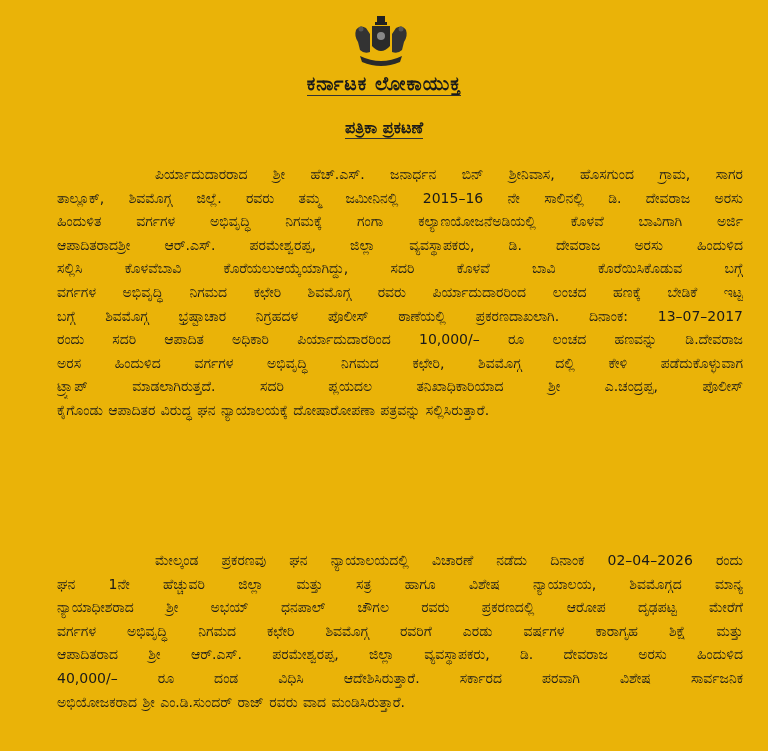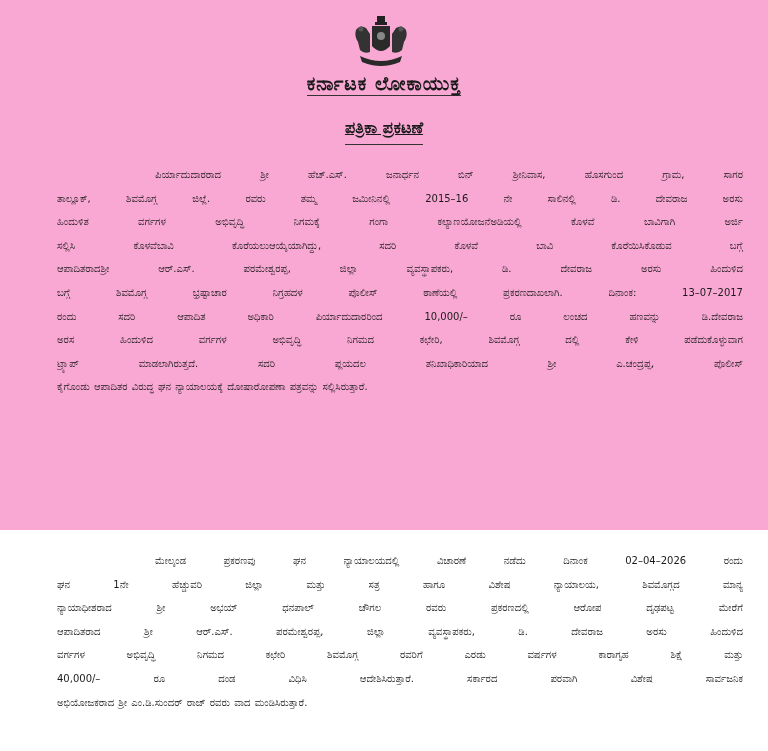--- a/index.html
+++ b/index.html
@@ -12,22 +12,22 @@
     height: 751px;
     overflow: hidden;
     position: relative;
     font-family: "DejaVu Sans", sans-serif;
     color: #1a1a1a;
   }
   .page {
     position: absolute;
     left: 0; top: 0;
     width: 768px;
-    height: 530px;
-    background: #f9a8d4;
+    height: 751px;
+    background: #eab308;
   }
   .emblem {
     position: absolute;
     left: 350px;
     top: 14px;
     width: 62px;
     height: 56px;
   }
   .org-title {
     position: absolute;
@@ -47,28 +47,27 @@
     position: absolute;
     left: 0;
     width: 768px;
     top: 118px;
     text-align: center;
     font-size: 16px;
     font-weight: bold;
   }
   .doc-title span {
     border-bottom: 1.5px solid #333;
-    padding-bottom: 7px;
-    text-decoration: underline;
+    padding-bottom: 1px;
   }
   .para {
     position: absolute;
     left: 57px;
     width: 686px;
-    font-size: 10px;
+    font-size: 14px;
     line-height: 23.6px;
     text-align: justify;
     word-spacing: 1px;
   }
   .para .line {
     display: block;
     white-space: nowrap;
     text-align: justify;
     text-align-last: justify;
     height: 23.6px;
@@ -112,32 +111,33 @@
   </div>
 
   <div class="doc-title">
     <span>ಪತ್ರಿಕಾ ಪ್ರಕಟಣೆ</span>
   </div>
 
   <div class="para p1">
     <span class="line indent">ಪಿರ್ಯಾದುದಾರರಾದ ಶ್ರೀ ಹೆಚ್.ಎಸ್. ಜನಾರ್ಧನ ಬಿನ್ ಶ್ರೀನಿವಾಸ, ಹೊಸಗುಂದ ಗ್ರಾಮ, ಸಾಗರ</span>
     <span class="line">ತಾಲ್ಲೂಕ್, ಶಿವಮೊಗ್ಗ ಜಿಲ್ಲೆ. ರವರು ತಮ್ಮ ಜಮೀನಿನಲ್ಲಿ 2015–16 ನೇ ಸಾಲಿನಲ್ಲಿ ಡಿ. ದೇವರಾಜ ಅರಸು</span>
     <span class="line">ಹಿಂದುಳಿತ ವರ್ಗಗಳ ಅಭಿವೃದ್ಧಿ ನಿಗಮಕ್ಕೆ ಗಂಗಾ ಕಲ್ಯಾಣಯೋಜನೆಅಡಿಯಲ್ಲಿ ಕೊಳವೆ ಬಾವಿಗಾಗಿ ಅರ್ಜಿ</span>
+    <span class="line">ಆಪಾದಿತರಾದಶ್ರೀ ಆರ್.ಎಸ್. ಪರಮೇಶ್ವರಪ್ಪ, ಜಿಲ್ಲಾ ವ್ಯವಸ್ಥಾಪಕರು, ಡಿ. ದೇವರಾಜ ಅರಸು ಹಿಂದುಳಿದ</span>
     <span class="line">ಸಲ್ಲಿಸಿ ಕೊಳವೆಬಾವಿ ಕೊರೆಯಲುಆಯ್ಕೆಯಾಗಿದ್ದು, ಸದರಿ ಕೊಳವೆ ಬಾವಿ ಕೊರೆಯಿಸಿಕೊಡುವ ಬಗ್ಗೆ</span>
-    <span class="line">ಆಪಾದಿತರಾದಶ್ರೀ ಆರ್.ಎಸ್. ಪರಮೇಶ್ವರಪ್ಪ, ಜಿಲ್ಲಾ ವ್ಯವಸ್ಥಾಪಕರು, ಡಿ. ದೇವರಾಜ ಅರಸು ಹಿಂದುಳಿದ</span>
+    <span class="line">ವರ್ಗಗಳ ಅಭಿವೃದ್ಧಿ ನಿಗಮದ ಕಛೇರಿ ಶಿವಮೊಗ್ಗ ರವರು ಪಿರ್ಯಾದುದಾರರಿಂದ ಲಂಚದ ಹಣಕ್ಕೆ ಬೇಡಿಕೆ ಇಟ್ಟ</span>
     <span class="line">ಬಗ್ಗೆ ಶಿವಮೊಗ್ಗ ಭ್ರಷ್ಟಾಚಾರ ನಿಗ್ರಹದಳ ಪೊಲೀಸ್ ಠಾಣೆಯಲ್ಲಿ ಪ್ರಕರಣದಾಖಲಾಗಿ. ದಿನಾಂಕ: 13–07–2017</span>
     <span class="line">ರಂದು ಸದರಿ ಆಪಾದಿತ ಅಧಿಕಾರಿ ಪಿರ್ಯಾದುದಾರರಿಂದ 10,000/– ರೂ ಲಂಚದ ಹಣವನ್ನು ಡಿ.ದೇವರಾಜ</span>
     <span class="line">ಅರಸ ಹಿಂದುಳಿದ  ವರ್ಗಗಳ ಅಭಿವೃದ್ಧಿ ನಿಗಮದ ಕಛೇರಿ, ಶಿವಮೊಗ್ಗ ದಲ್ಲಿ ಕೇಳಿ ಪಡೆದುಕೊಳ್ಳುವಾಗ</span>
     <span class="line">ಟ್ರ್ಯಾಪ್  ಮಾಡಲಾಗಿರುತ್ತದೆ. ಸದರಿ ಪ್ಲಯದಲ ತನಿಖಾಧಿಕಾರಿಯಾದ ಶ್ರೀ ಎ.ಚಂದ್ರಪ್ಪ, ಪೊಲೀಸ್</span>
     <span class="line last">ಕೈಗೊಂಡು ಆಪಾದಿತರ ವಿರುದ್ಧ ಘನ ನ್ಯಾಯಾಲಯಕ್ಕೆ ದೋಷಾರೋಪಣಾ ಪತ್ರವನ್ನು ಸಲ್ಲಿಸಿರುತ್ತಾರೆ.</span>
   </div>
 
   <div class="para p2">
     <span class="line indent">ಮೇಲ್ಕಂಡ ಪ್ರಕರಣವು ಘನ ನ್ಯಾಯಾಲಯದಲ್ಲಿ ವಿಚಾರಣೆ ನಡೆದು ದಿನಾಂಕ 02–04–2026 ರಂದು</span>
     <span class="line">ಘನ 1ನೇ ಹೆಚ್ಚುವರಿ ಜಿಲ್ಲಾ ಮತ್ತು ಸತ್ರ ಹಾಗೂ ವಿಶೇಷ ನ್ಯಾಯಾಲಯ, ಶಿವಮೊಗ್ಗದ ಮಾನ್ಯ</span>
     <span class="line">ನ್ಯಾಯಾಧೀಶರಾದ ಶ್ರೀ ಅಭಯ್ ಧನಪಾಲ್ ಚೌಗಲ ರವರು ಪ್ರಕರಣದಲ್ಲಿ ಆರೋಪ ದೃಢಪಟ್ಟ ಮೇರೆಗೆ</span>
+    <span class="line">ವರ್ಗಗಳ ಅಭಿವೃದ್ಧಿ ನಿಗಮದ ಕಛೇರಿ ಶಿವಮೊಗ್ಗ ರವರಿಗೆ ಎರಡು ವರ್ಷಗಳ ಕಾರಾಗೃಹ ಶಿಕ್ಷೆ ಮತ್ತು</span>
     <span class="line">ಆಪಾದಿತರಾದ ಶ್ರೀ ಆರ್.ಎಸ್. ಪರಮೇಶ್ವರಪ್ಪ, ಜಿಲ್ಲಾ ವ್ಯವಸ್ಥಾಪಕರು, ಡಿ. ದೇವರಾಜ ಅರಸು ಹಿಂದುಳಿದ</span>
-    <span class="line">ವರ್ಗಗಳ ಅಭಿವೃದ್ಧಿ ನಿಗಮದ ಕಛೇರಿ ಶಿವಮೊಗ್ಗ ರವರಿಗೆ ಎರಡು ವರ್ಷಗಳ ಕಾರಾಗೃಹ ಶಿಕ್ಷೆ ಮತ್ತು</span>
     <span class="line">40,000/– ರೂ ದಂಡ ವಿಧಿಸಿ ಆದೇಶಿಸಿರುತ್ತಾರೆ. ಸರ್ಕಾರದ ಪರವಾಗಿ ವಿಶೇಷ ಸಾರ್ವಜನಿಕ</span>
     <span class="line last">ಅಭಿಯೋಜಕರಾದ ಶ್ರೀ ಎಂ.ಡಿ.ಸುಂದರ್ ರಾಜ್ ರವರು ವಾದ ಮಂಡಿಸಿರುತ್ತಾರೆ.</span>
   </div>
 
 </div>
 
 </body></html>

